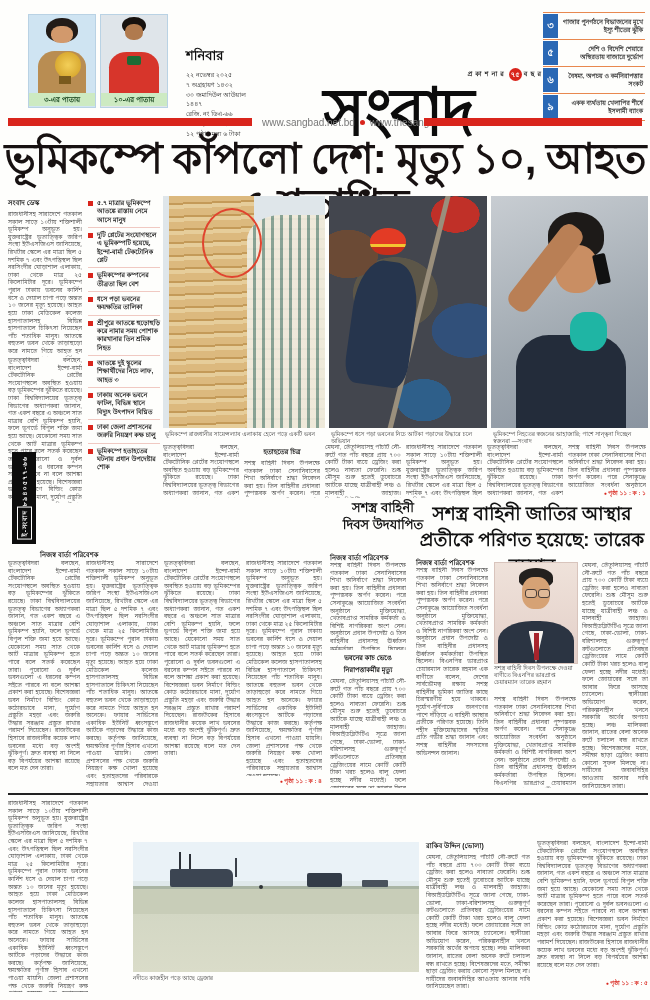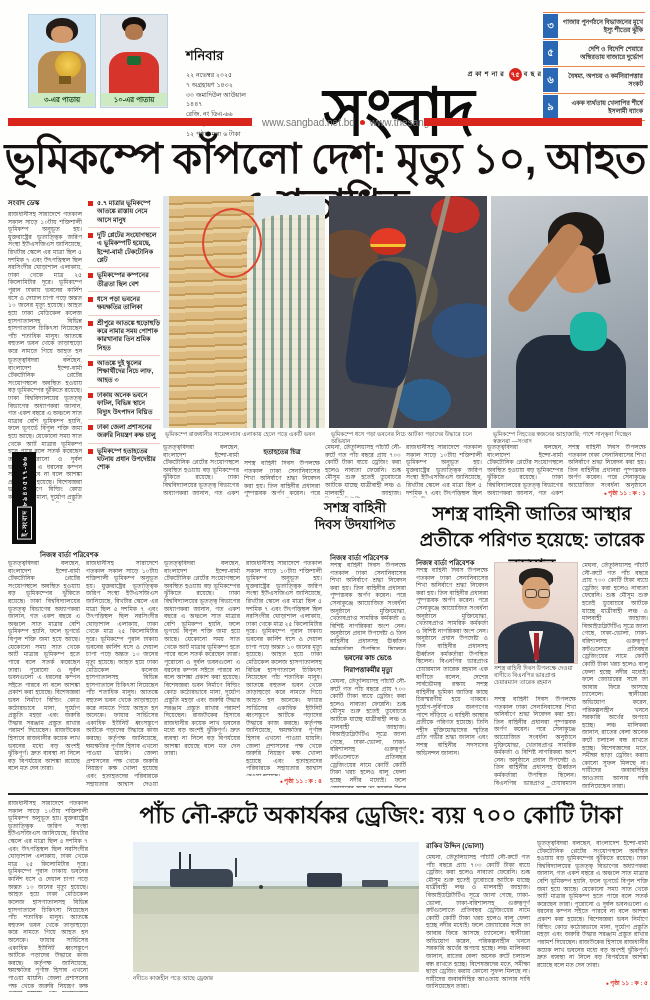--- a/index.html
+++ b/index.html
@@ -271,21 +271,21 @@
   <div class="abs byline" style="left:40px;top:549px;width:82px;">নিজস্ব বার্তা পরিবেশক</div>
   <div class="abs bt" style="left:8px;top:560px;width:72px;height:228px;">ভূতত্ত্ববিদরা বলছেন, বাংলাদেশ ইন্দো-বার্মা টেকটোনিক প্লেটের সংযোগস্থলে অবস্থিত হওয়ায় বড় ভূমিকম্পের ঝুঁকিতে রয়েছে। ঢাকা বিশ্ববিদ্যালয়ের ভূতত্ত্ব বিভাগের অধ্যাপকরা জানান, গত একশ বছরে এ অঞ্চলে সাত মাত্রার বেশি ভূমিকম্প হয়নি, ফলে ভূগর্ভে বিপুল শক্তি জমা হয়ে আছে। যেকোনো সময় সাত থেকে আট মাত্রার ভূমিকম্প হতে পারে বলে সতর্ক করেছেন তারা। পুরোনো ও দুর্বল ভবনগুলো এ ধরনের কম্পন সইতে পারবে না বলে আশঙ্কা প্রকাশ করা হয়েছে। বিশেষজ্ঞরা ভবন নির্মাণে বিল্ডিং কোড কঠোরভাবে মানা, দুর্যোগ প্রস্তুতি মহড়া এবং জরুরি উদ্ধার সরঞ্জাম প্রস্তুত রাখার পরামর্শ দিয়েছেন। রাজউকের হিসাবে রাজধানীর কয়েক লাখ ভবনের মধ্যে বড় অংশই ঝুঁকিপূর্ণ। দ্রুত ব্যবস্থা না নিলে বড় বিপর্যয়ের আশঙ্কা রয়েছে বলে মত দেন তারা।</div>
   <div class="abs bt" style="left:86px;top:560px;width:72px;height:228px;">রাজধানীসহ সারাদেশে গতকাল সকাল সাড়ে ১০টায় শক্তিশালী ভূমিকম্প অনুভূত হয়। যুক্তরাষ্ট্রের ভূতাত্ত্বিক জরিপ সংস্থা ইউএসজিএস জানিয়েছে, রিখটার স্কেলে এর মাত্রা ছিল ৫ দশমিক ৭ এবং উৎপত্তিস্থল ছিল নরসিংদীর ঘোড়াশাল এলাকায়, ঢাকা থেকে মাত্র ২৫ কিলোমিটার দূরে। ভূমিকম্পে পুরান ঢাকায় ভবনের কার্নিশ ধসে ও দেয়াল চাপা পড়ে অন্তত ১০ জনের মৃত্যু হয়েছে। আহত হয়ে ঢাকা মেডিকেল কলেজ হাসপাতালসহ বিভিন্ন হাসপাতালে চিকিৎসা নিয়েছেন পাঁচ শতাধিক মানুষ। আতঙ্কে বহুতল ভবন থেকে তাড়াহুড়ো করে নামতে গিয়ে আহত হন অনেকে। ফায়ার সার্ভিসের একাধিক ইউনিট ধ্বংসস্তূপে আটকে পড়াদের উদ্ধারে কাজ করছে। কর্তৃপক্ষ জানিয়েছে, ক্ষয়ক্ষতির পূর্ণাঙ্গ হিসাব এখনো পাওয়া যায়নি। জেলা প্রশাসনের পক্ষ থেকে জরুরি নিয়ন্ত্রণ কক্ষ খোলা হয়েছে এবং হতাহতদের পরিবারকে সহায়তার আশ্বাস দেওয়া হয়েছে।</div>
 
   <div class="abs bt" style="left:164px;top:560px;width:76px;height:228px;">ভূতত্ত্ববিদরা বলছেন, বাংলাদেশ ইন্দো-বার্মা টেকটোনিক প্লেটের সংযোগস্থলে অবস্থিত হওয়ায় বড় ভূমিকম্পের ঝুঁকিতে রয়েছে। ঢাকা বিশ্ববিদ্যালয়ের ভূতত্ত্ব বিভাগের অধ্যাপকরা জানান, গত একশ বছরে এ অঞ্চলে সাত মাত্রার বেশি ভূমিকম্প হয়নি, ফলে ভূগর্ভে বিপুল শক্তি জমা হয়ে আছে। যেকোনো সময় সাত থেকে আট মাত্রার ভূমিকম্প হতে পারে বলে সতর্ক করেছেন তারা। পুরোনো ও দুর্বল ভবনগুলো এ ধরনের কম্পন সইতে পারবে না বলে আশঙ্কা প্রকাশ করা হয়েছে। বিশেষজ্ঞরা ভবন নির্মাণে বিল্ডিং কোড কঠোরভাবে মানা, দুর্যোগ প্রস্তুতি মহড়া এবং জরুরি উদ্ধার সরঞ্জাম প্রস্তুত রাখার পরামর্শ দিয়েছেন। রাজউকের হিসাবে রাজধানীর কয়েক লাখ ভবনের মধ্যে বড় অংশই ঝুঁকিপূর্ণ। দ্রুত ব্যবস্থা না নিলে বড় বিপর্যয়ের আশঙ্কা রয়েছে বলে মত দেন তারা।</div>
   <div class="abs" style="left:246px;top:560px;width:76px;height:228px;overflow:hidden;">
     <div class="bt" style="height:216px;">রাজধানীসহ সারাদেশে গতকাল সকাল সাড়ে ১০টায় শক্তিশালী ভূমিকম্প অনুভূত হয়। যুক্তরাষ্ট্রের ভূতাত্ত্বিক জরিপ সংস্থা ইউএসজিএস জানিয়েছে, রিখটার স্কেলে এর মাত্রা ছিল ৫ দশমিক ৭ এবং উৎপত্তিস্থল ছিল নরসিংদীর ঘোড়াশাল এলাকায়, ঢাকা থেকে মাত্র ২৫ কিলোমিটার দূরে। ভূমিকম্পে পুরান ঢাকায় ভবনের কার্নিশ ধসে ও দেয়াল চাপা পড়ে অন্তত ১০ জনের মৃত্যু হয়েছে। আহত হয়ে ঢাকা মেডিকেল কলেজ হাসপাতালসহ বিভিন্ন হাসপাতালে চিকিৎসা নিয়েছেন পাঁচ শতাধিক মানুষ। আতঙ্কে বহুতল ভবন থেকে তাড়াহুড়ো করে নামতে গিয়ে আহত হন অনেকে। ফায়ার সার্ভিসের একাধিক ইউনিট ধ্বংসস্তূপে আটকে পড়াদের উদ্ধারে কাজ করছে। কর্তৃপক্ষ জানিয়েছে, ক্ষয়ক্ষতির পূর্ণাঙ্গ হিসাব এখনো পাওয়া যায়নি। জেলা প্রশাসনের পক্ষ থেকে জরুরি নিয়ন্ত্রণ কক্ষ খোলা হয়েছে এবং হতাহতদের পরিবারকে সহায়তার আশ্বাস দেওয়া হয়েছে।</div>
     <div class="jump">পৃষ্ঠা ১১ : ক : ৪</div>
   </div>
 
-  <div class="abs kicker" style="left:314px;top:500px;width:82px;">সশস্ত্র বাহিনী দিবস উদযাপিত</div>
+  <div class="abs kicker" style="left:342px;top:500px;width:82px;">সশস্ত্র বাহিনী দিবস উদযাপিত</div>
   <div class="abs byline" style="left:330px;top:552px;width:82px;">নিজস্ব বার্তা পরিবেশক</div>
   <div class="abs" style="left:330px;top:562px;width:76px;height:226px;overflow:hidden;">
     <div class="bt" style="height:88px;">সশস্ত্র বাহিনী দিবস উপলক্ষে গতকাল ঢাকা সেনানিবাসের শিখা অনির্বাণে শ্রদ্ধা নিবেদন করা হয়। তিন বাহিনীর প্রধানরা পুষ্পস্তবক অর্পণ করেন। পরে সেনাকুঞ্জে আয়োজিত সংবর্ধনা অনুষ্ঠানে মুক্তিযোদ্ধা, খেতাবপ্রাপ্ত সামরিক কর্মকর্তা ও বিশিষ্ট নাগরিকরা অংশ নেন। অনুষ্ঠানে প্রধান উপদেষ্টা ও তিন বাহিনীর প্রধানসহ ঊর্ধ্বতন কর্মকর্তারা উপস্থিত ছিলেন। বিএনপির ভারপ্রাপ্ত চেয়ারম্যান তারেক রহমান এক বাণীতে বলেন, দেশের সার্বভৌমত্ব রক্ষায় সশস্ত্র বাহিনীর ভূমিকা জাতির কাছে চিরস্মরণীয় হয়ে থাকবে। দুর্যোগ-দুর্বিপাকে জনগণের পাশে দাঁড়িয়ে এ বাহিনী আস্থার প্রতীকে পরিণত হয়েছে। তিনি শহীদ মুক্তিযোদ্ধাদের স্মৃতির প্রতি গভীর শ্রদ্ধা জানান এবং সশস্ত্র বাহিনীর সদস্যদের অভিনন্দন জানান।</div>
     <div class="minihead">ভবনের কাচ ভেঙে নিরাপত্তাকর্মীর মৃত্যু</div>
     <div class="bt" style="height:112px;">মেঘনা, তেঁতুলিয়াসহ পাঁচটি নৌ-রুটে গত পাঁচ বছরে প্রায় ৭০০ কোটি টাকা ব্যয়ে ড্রেজিং করা হলেও নাব্যতা ফেরেনি। শুষ্ক মৌসুম শুরু হতেই ডুবোচরে আটকে যাচ্ছে যাত্রীবাহী লঞ্চ ও মালবাহী জাহাজ। বিআইডব্লিউটিএ সূত্রে জানা গেছে, ঢাকা-ভোলা, ঢাকা-বরিশালসহ গুরুত্বপূর্ণ রুটগুলোতে প্রতিবছর ড্রেজিংয়ের নামে কোটি কোটি টাকা খরচ হলেও বালু ফেলা হচ্ছে নদীর মধ্যেই। ফলে জোয়ারের সঙ্গে তা আবার ফিরে আসছে চ্যানেলে। স্থানীয়রা অভিযোগ করেন, পরিকল্পনাহীন খননে সরকারি অর্থের অপচয় হচ্ছে। লঞ্চ মালিকরা জানান, রাতের বেলা অনেক রুটে চলাচল বন্ধ রাখতে হচ্ছে। বিশেষজ্ঞদের মতে, সমীক্ষা ছাড়া ড্রেজিং করায় কোনো সুফল মিলছে না। দায়ীদের জবাবদিহির আওতায় আনার দাবি জানিয়েছেন তারা।</div>
   </div>
 
   <div class="abs h2b" style="left:416px;top:501px;width:232px;">সশস্ত্র বাহিনী জাতির আস্থার প্রতীকে পরিণত হয়েছে: তারেক রহমান</div>
   <div class="abs byline" style="left:416px;top:557px;width:72px;">নিজস্ব বার্তা পরিবেশক</div>
   <div class="abs bt" style="left:416px;top:567px;width:72px;height:221px;">সশস্ত্র বাহিনী দিবস উপলক্ষে গতকাল ঢাকা সেনানিবাসের শিখা অনির্বাণে শ্রদ্ধা নিবেদন করা হয়। তিন বাহিনীর প্রধানরা পুষ্পস্তবক অর্পণ করেন। পরে সেনাকুঞ্জে আয়োজিত সংবর্ধনা অনুষ্ঠানে মুক্তিযোদ্ধা, খেতাবপ্রাপ্ত সামরিক কর্মকর্তা ও বিশিষ্ট নাগরিকরা অংশ নেন। অনুষ্ঠানে প্রধান উপদেষ্টা ও তিন বাহিনীর প্রধানসহ ঊর্ধ্বতন কর্মকর্তারা উপস্থিত ছিলেন। বিএনপির ভারপ্রাপ্ত চেয়ারম্যান তারেক রহমান এক বাণীতে বলেন, দেশের সার্বভৌমত্ব রক্ষায় সশস্ত্র বাহিনীর ভূমিকা জাতির কাছে চিরস্মরণীয় হয়ে থাকবে। দুর্যোগ-দুর্বিপাকে জনগণের পাশে দাঁড়িয়ে এ বাহিনী আস্থার প্রতীকে পরিণত হয়েছে। তিনি শহীদ মুক্তিযোদ্ধাদের স্মৃতির প্রতি গভীর শ্রদ্ধা জানান এবং সশস্ত্র বাহিনীর সদস্যদের অভিনন্দন জানান।</div>
@@ -300,21 +300,20 @@
     <div class="t-glass2"></div>
   </div>
   <div class="abs cap6" style="left:494px;top:665px;width:82px;">সশস্ত্র বাহিনী দিবস উপলক্ষে দেওয়া বাণীতে বিএনপির ভারপ্রাপ্ত চেয়ারম্যান তারেক রহমান</div>
   <div class="abs bt" style="left:494px;top:696px;width:82px;height:92px;">সশস্ত্র বাহিনী দিবস উপলক্ষে গতকাল ঢাকা সেনানিবাসের শিখা অনির্বাণে শ্রদ্ধা নিবেদন করা হয়। তিন বাহিনীর প্রধানরা পুষ্পস্তবক অর্পণ করেন। পরে সেনাকুঞ্জে আয়োজিত সংবর্ধনা অনুষ্ঠানে মুক্তিযোদ্ধা, খেতাবপ্রাপ্ত সামরিক কর্মকর্তা ও বিশিষ্ট নাগরিকরা অংশ নেন। অনুষ্ঠানে প্রধান উপদেষ্টা ও তিন বাহিনীর প্রধানসহ ঊর্ধ্বতন কর্মকর্তারা উপস্থিত ছিলেন। বিএনপির ভারপ্রাপ্ত চেয়ারম্যান তারেক রহমান এক বাণীতে বলেন, দেশের সার্বভৌমত্ব রক্ষায় সশস্ত্র বাহিনীর ভূমিকা জাতির কাছে চিরস্মরণীয় হয়ে থাকবে। দুর্যোগ-দুর্বিপাকে জনগণের পাশে দাঁড়িয়ে এ বাহিনী আস্থার প্রতীকে পরিণত হয়েছে। তিনি শহীদ মুক্তিযোদ্ধাদের স্মৃতির প্রতি গভীর শ্রদ্ধা জানান এবং সশস্ত্র বাহিনীর সদস্যদের অভিনন্দন জানান।</div>
   <div class="abs bt" style="left:582px;top:562px;width:66px;height:226px;">মেঘনা, তেঁতুলিয়াসহ পাঁচটি নৌ-রুটে গত পাঁচ বছরে প্রায় ৭০০ কোটি টাকা ব্যয়ে ড্রেজিং করা হলেও নাব্যতা ফেরেনি। শুষ্ক মৌসুম শুরু হতেই ডুবোচরে আটকে যাচ্ছে যাত্রীবাহী লঞ্চ ও মালবাহী জাহাজ। বিআইডব্লিউটিএ সূত্রে জানা গেছে, ঢাকা-ভোলা, ঢাকা-বরিশালসহ গুরুত্বপূর্ণ রুটগুলোতে প্রতিবছর ড্রেজিংয়ের নামে কোটি কোটি টাকা খরচ হলেও বালু ফেলা হচ্ছে নদীর মধ্যেই। ফলে জোয়ারের সঙ্গে তা আবার ফিরে আসছে চ্যানেলে। স্থানীয়রা অভিযোগ করেন, পরিকল্পনাহীন খননে সরকারি অর্থের অপচয় হচ্ছে। লঞ্চ মালিকরা জানান, রাতের বেলা অনেক রুটে চলাচল বন্ধ রাখতে হচ্ছে। বিশেষজ্ঞদের মতে, সমীক্ষা ছাড়া ড্রেজিং করায় কোনো সুফল মিলছে না। দায়ীদের জবাবদিহির আওতায় আনার দাবি জানিয়েছেন তারা।</div>
 
   <div class="abs rule" style="left:8px;top:793px;width:640px;height:2px;"></div>
 
   <div class="abs bt" style="left:8px;top:800px;width:80px;height:192px;">রাজধানীসহ সারাদেশে গতকাল সকাল সাড়ে ১০টায় শক্তিশালী ভূমিকম্প অনুভূত হয়। যুক্তরাষ্ট্রের ভূতাত্ত্বিক জরিপ সংস্থা ইউএসজিএস জানিয়েছে, রিখটার স্কেলে এর মাত্রা ছিল ৫ দশমিক ৭ এবং উৎপত্তিস্থল ছিল নরসিংদীর ঘোড়াশাল এলাকায়, ঢাকা থেকে মাত্র ২৫ কিলোমিটার দূরে। ভূমিকম্পে পুরান ঢাকায় ভবনের কার্নিশ ধসে ও দেয়াল চাপা পড়ে অন্তত ১০ জনের মৃত্যু হয়েছে। আহত হয়ে ঢাকা মেডিকেল কলেজ হাসপাতালসহ বিভিন্ন হাসপাতালে চিকিৎসা নিয়েছেন পাঁচ শতাধিক মানুষ। আতঙ্কে বহুতল ভবন থেকে তাড়াহুড়ো করে নামতে গিয়ে আহত হন অনেকে। ফায়ার সার্ভিসের একাধিক ইউনিট ধ্বংসস্তূপে আটকে পড়াদের উদ্ধারে কাজ করছে। কর্তৃপক্ষ জানিয়েছে, ক্ষয়ক্ষতির পূর্ণাঙ্গ হিসাব এখনো পাওয়া যায়নি। জেলা প্রশাসনের পক্ষ থেকে জরুরি নিয়ন্ত্রণ কক্ষ খোলা হয়েছে এবং হতাহতদের পরিবারকে সহায়তার আশ্বাস দেওয়া হয়েছে।</div>
 
-  <div class="abs h2c" style="left:120px;top:802px;width:522px;">পাঁচ নৌ-রুটে অকার্যকর ড্রেজিং: ব্যয় ৭০০ কোটি টাকা</div>
 
   <div class="dredge" style="left:133px;top:842px;width:286px;height:130px;">
     <div class="mast"></div>
     <div class="ship1"></div>
     <div class="ship2"></div>
     <div class="ship3"></div>
     <div class="buoy"></div>
   </div>
   <div class="abs cap6" style="left:133px;top:975px;width:286px;">নদীতে কাজহীন পড়ে আছে ড্রেজার</div>
 

